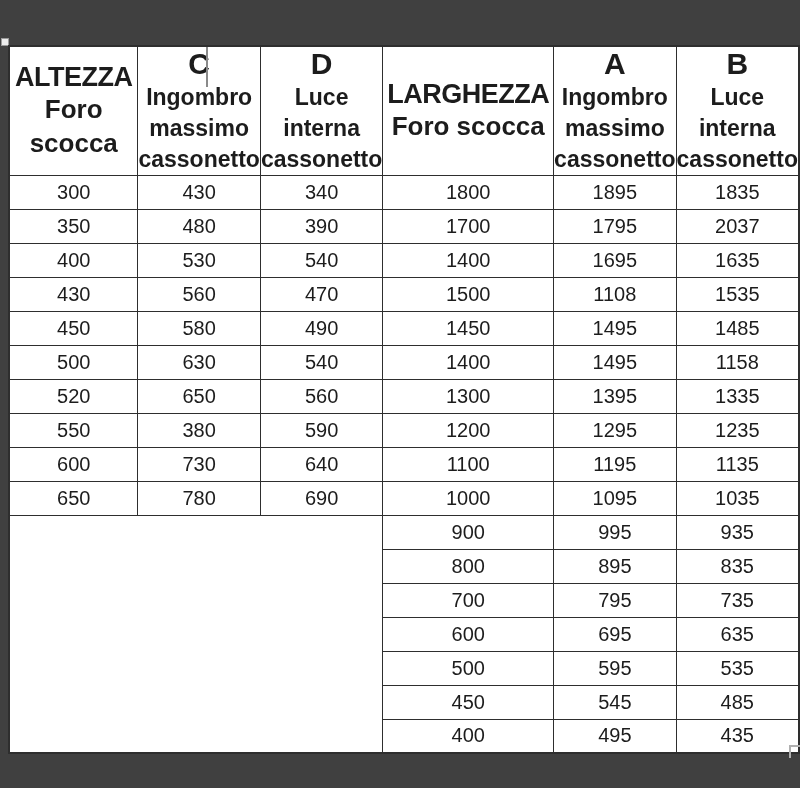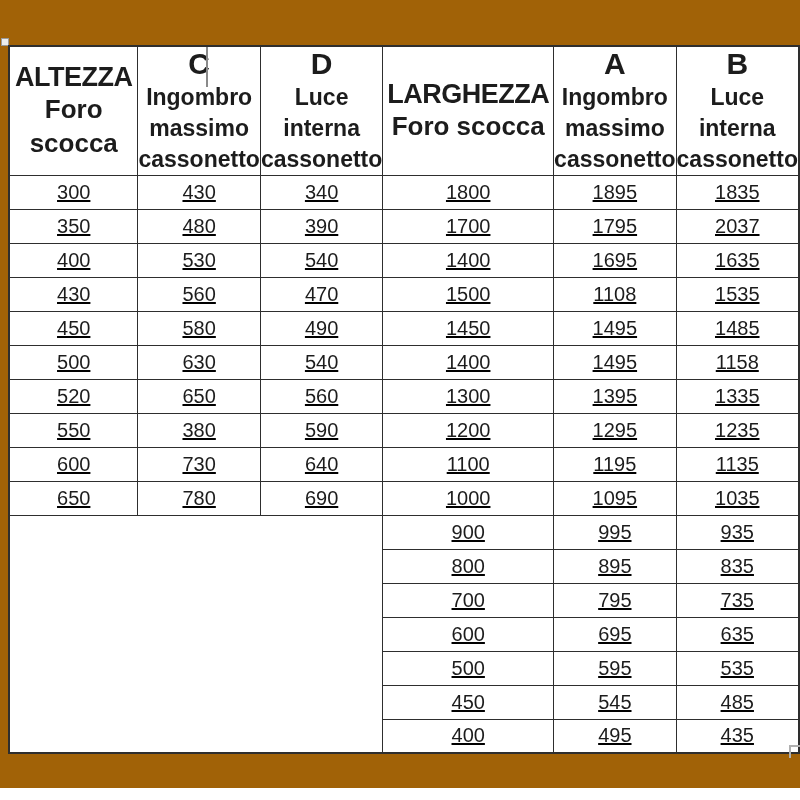--- a/index.html
+++ b/index.html
@@ -5,21 +5,21 @@
   html, body {
     margin: 0;
     padding: 0;
     background: #ffffff;
     font-family: "Liberation Sans", sans-serif;
   }
   .page {
     position: relative;
     width: 800px;
     height: 788px;
-    background: #a16207;
+    background: #404040;
     overflow: hidden;
   }
   table.dim-table {
     position: absolute;
     left: 8px;
     top: 45px;
     border-collapse: collapse;
     table-layout: fixed;
     border: 2px solid #2e2e2e;
   }
@@ -50,21 +50,21 @@
   .hdr-letter {
     font-size: 30px;
     font-weight: 700;
     line-height: 1.15;
   }
   .hdr-line {
     font-size: 23px;
     font-weight: 700;
     line-height: 1.35;
   }
-  tbody tr { height: 34px; text-decoration: underline; }
+  tbody tr { height: 34px; }
   tbody td {
     text-align: center;
     vertical-align: middle;
     font-size: 20px;
     font-weight: 400;
   }
   td.empty-merged { background: #ffffff; }
 
   
   .move-handle {

